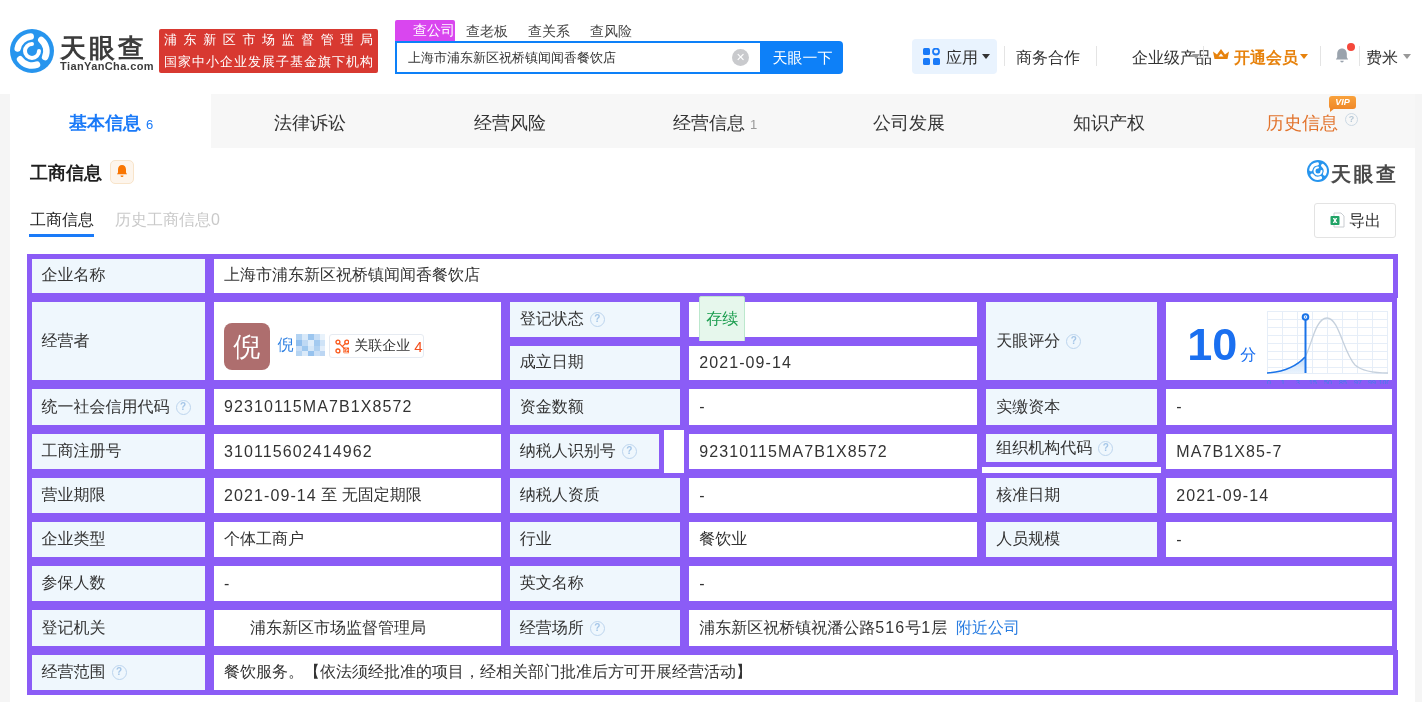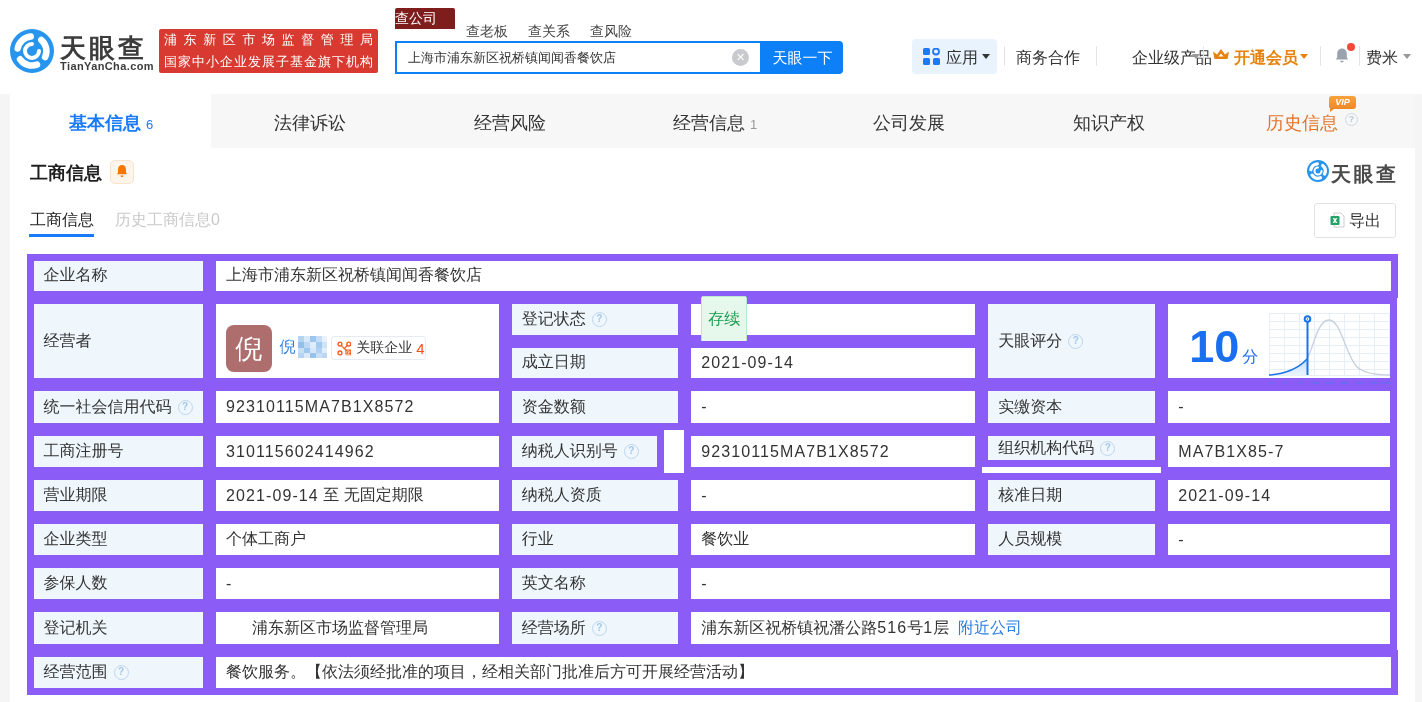--- a/index.html
+++ b/index.html
@@ -10,21 +10,21 @@
 .qm { display:inline-block; width:15px; height:15px; border:1.5px solid #bdd5ee; border-radius:50%; color:#a5c6e8; font-size:10px; line-height:12px; text-align:center; vertical-align:0.5px; margin-left:6px; font-weight:bold;}
 
 .stab { position:absolute; top:23px; font-size:14px; color:#444; }
 .hmenu { position:absolute; top:48px; font-size:16px; color:#333; }
 .sep { position:absolute; top:46px; width:1px; height:20px; background:#e4e4e4; }
 .caret { position:absolute; width:0; height:0; border-left:4.5px solid transparent; border-right:4.5px solid transparent; border-top:5px solid #333; }
 
 #navrow { position:absolute; left:0; top:94px; width:1422px; height:54px; background:#f7f7f7; }
 .ntab { position:absolute; top:111px; font-size:18px; color:#333; white-space:nowrap; }
 
-.cell { position:absolute; border:7px solid #8b5cf6; display:flex; align-items:center; padding-left:10px; font-size:16px; color:#333; }
+.cell { position:absolute; border:5px solid #8b5cf6; display:flex; align-items:center; padding-left:10px; font-size:16px; color:#333; }
 .lbl { background:#eff7fd; }
 .val { background:#fff; }
 </style>
 </head>
 <body>
 <div id="page">
 
 <div class="abs" style="left:0;top:0;width:1422px;height:94px;background:#fff;"></div>
 
 <svg class="abs" style="left:10px;top:29px;" width="44" height="44" viewBox="0 0 44 44">
@@ -35,21 +35,21 @@
   <path d="M22,15 A7,7 0 1 0 29,22" stroke="#fff" stroke-width="4" fill="none" stroke-linecap="round"></path>
 </svg>
 <div class="abs" style="left:60px;top:31px;font-size:26px;font-weight:bold;color:#3c3c3c;letter-spacing:3px;">天眼查</div>
 <div class="abs" style="left:60px;top:60px;font-size:11px;font-weight:bold;color:#3c3c3c;letter-spacing:0.4px;">TianYanCha.com</div>
 
 <div class="abs" style="left:159px;top:29px;width:219px;height:44px;background:#d83931;border-radius:2px;color:#fff;font-size:13px;padding:0 5px;">
   <div style="line-height:22px;text-align:justify;text-align-last:justify;">浦东新区市场监督管理局</div>
   <div style="line-height:21px;text-align:justify;text-align-last:justify;">国家中小企业发展子基金旗下机构</div>
 </div>
 
-<div class="abs" style="left:395px;top:8px;width:60px;height:21px;background:#7f1d1d;border-radius:2px 2px 0 0;color:#fff;font-size:14px;text-align:left;line-height:21px;">查公司</div>
+<div class="abs" style="left:395px;top:20px;width:60px;height:21px;background:#d946ef;border-radius:2px 2px 0 0;color:#fff;font-size:14px;text-align:right;line-height:21px;">查公司</div>
 <div class="stab" style="left:466px;">查老板</div>
 <div class="stab" style="left:528px;">查关系</div>
 <div class="stab" style="left:590px;">查风险</div>
 
 <div class="abs" style="left:395px;top:41px;width:367px;height:33px;border:2px solid #0d80f8;background:#fff;"></div>
 <div class="abs" style="left:408px;top:49px;font-size:13px;color:#333;">上海市浦东新区祝桥镇闻闻香餐饮店</div>
 <div class="abs" style="left:732px;top:49px;width:17px;height:17px;border-radius:50%;background:#c9cacd;color:#fff;font-size:11px;text-align:center;line-height:17px;">✕</div>
 <div class="abs" style="left:762px;top:41px;width:81px;height:33px;background:#0d80f8;border-radius:0 4px 4px 0;color:#fff;font-size:15px;text-align:center;line-height:33px;">天眼一下</div>
 
 <div class="abs" style="left:912px;top:39px;width:85px;height:35px;background:#e9f3fe;border-radius:4px;"></div>

